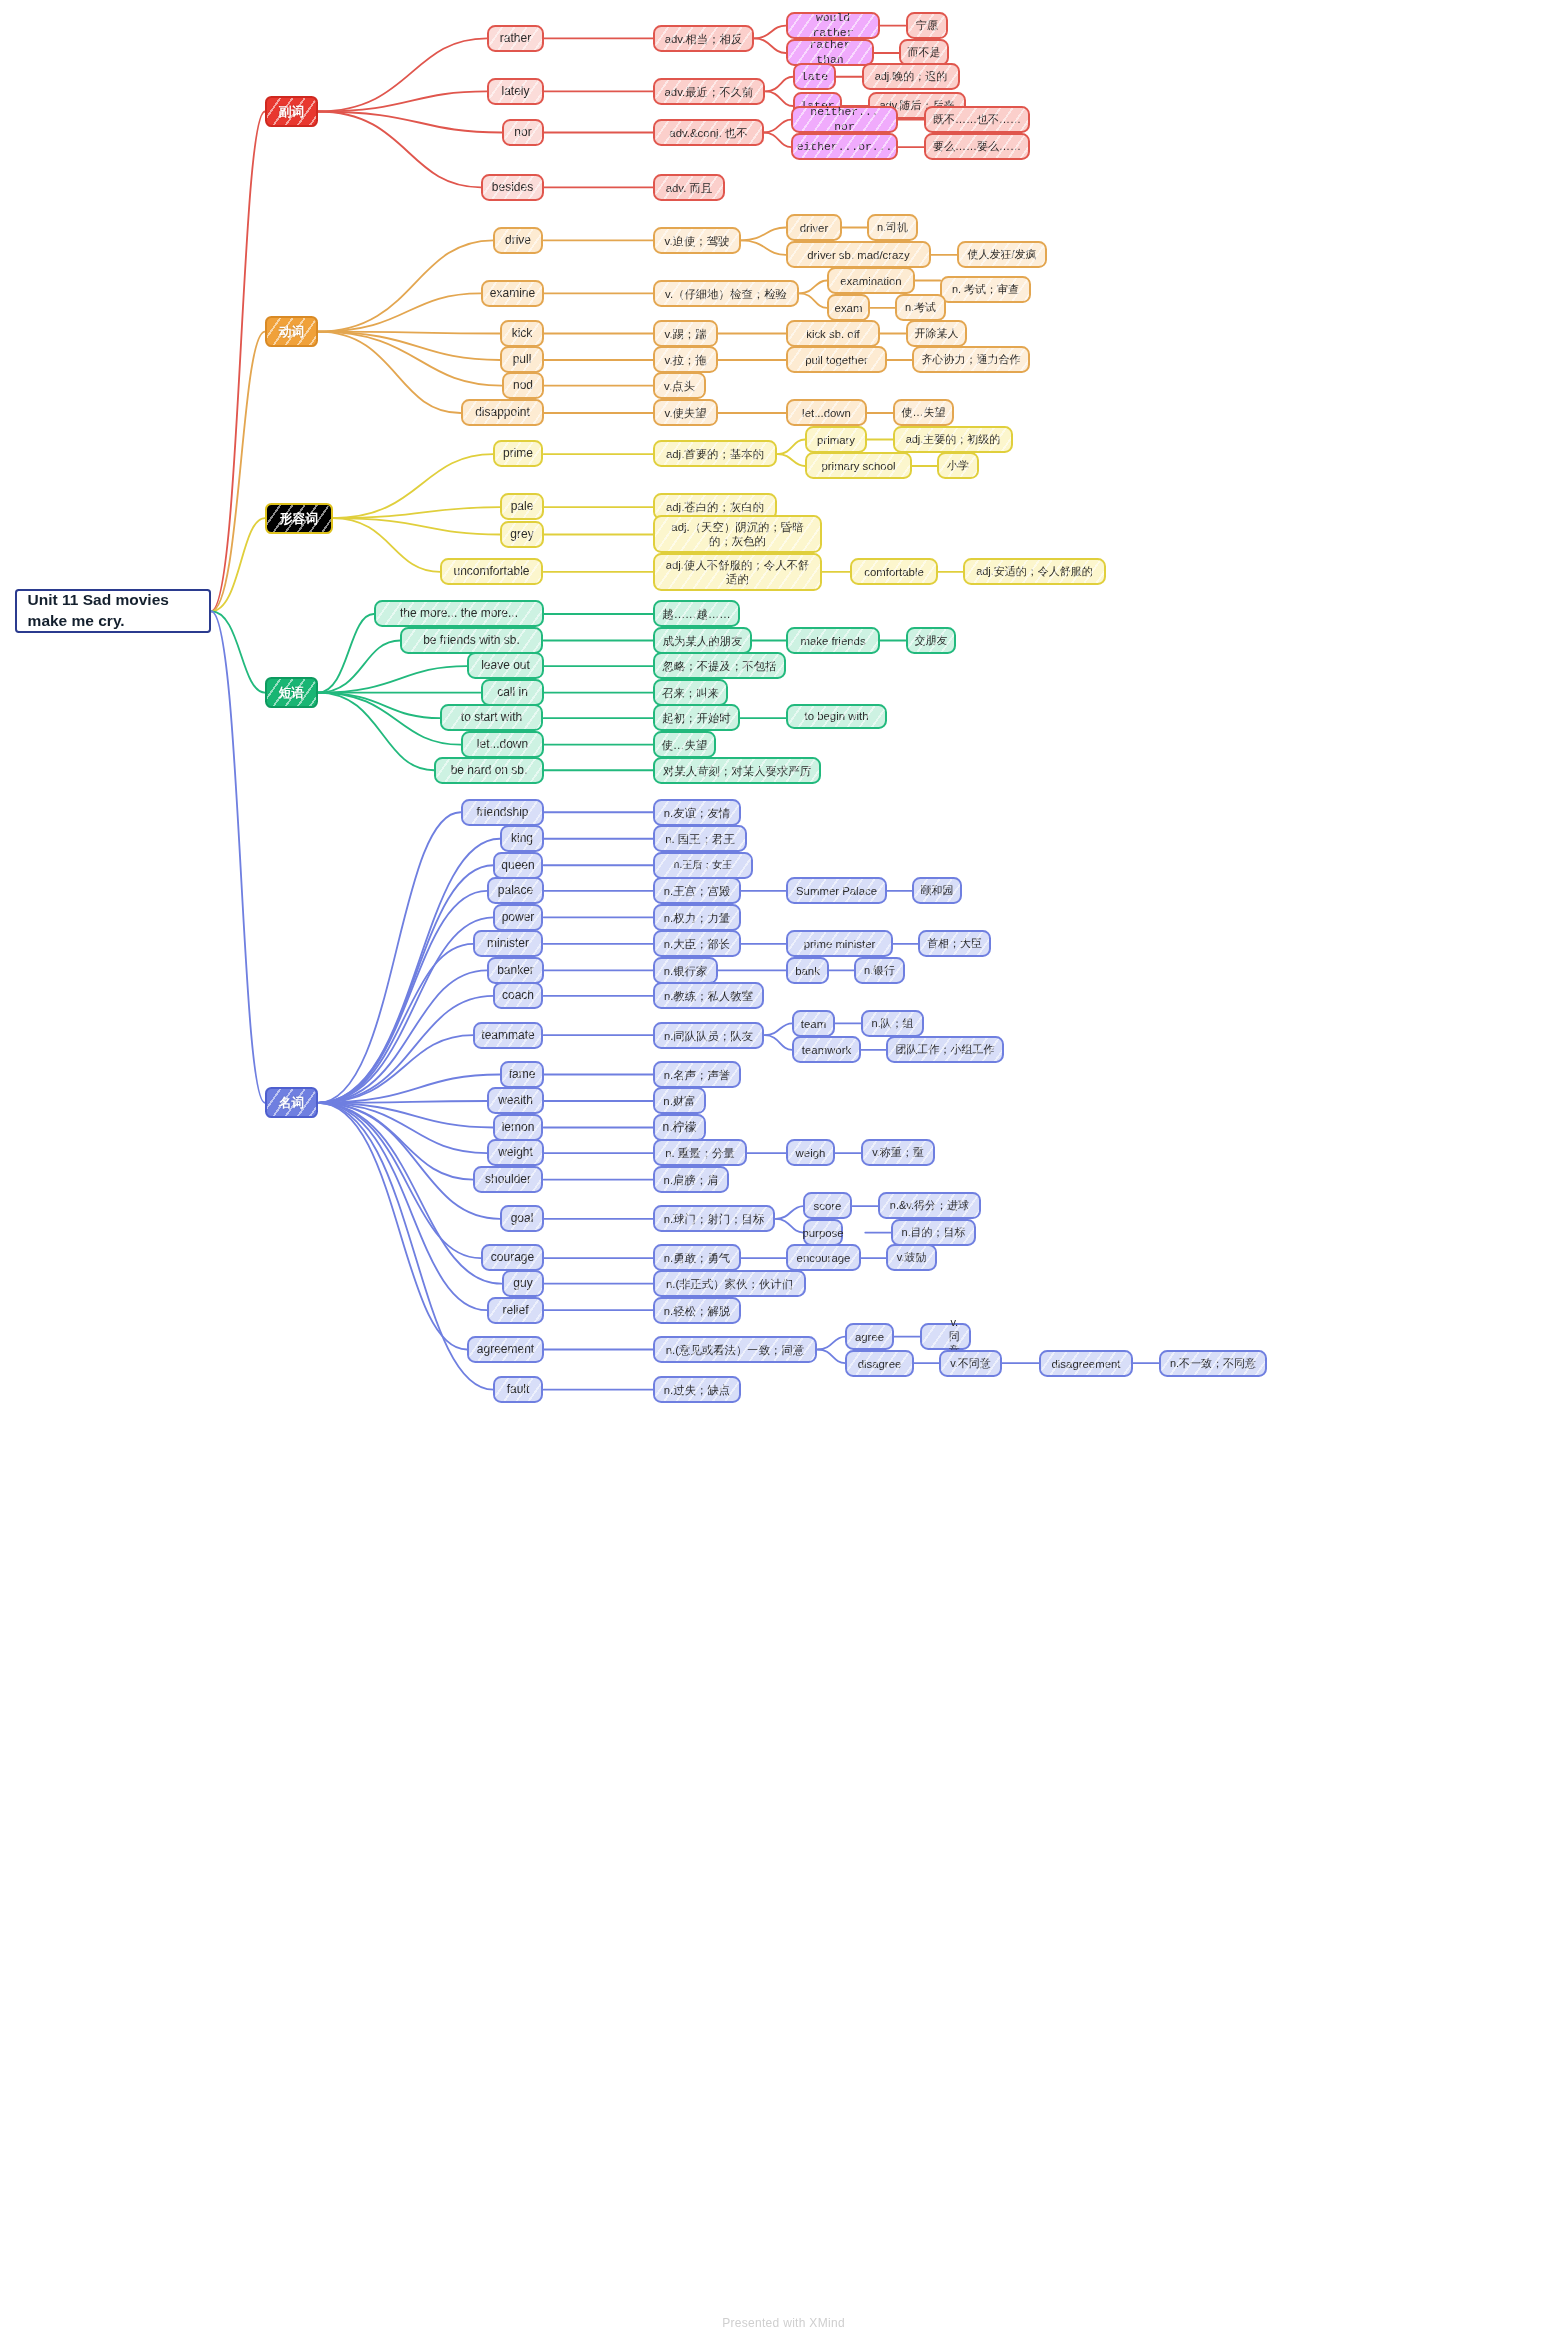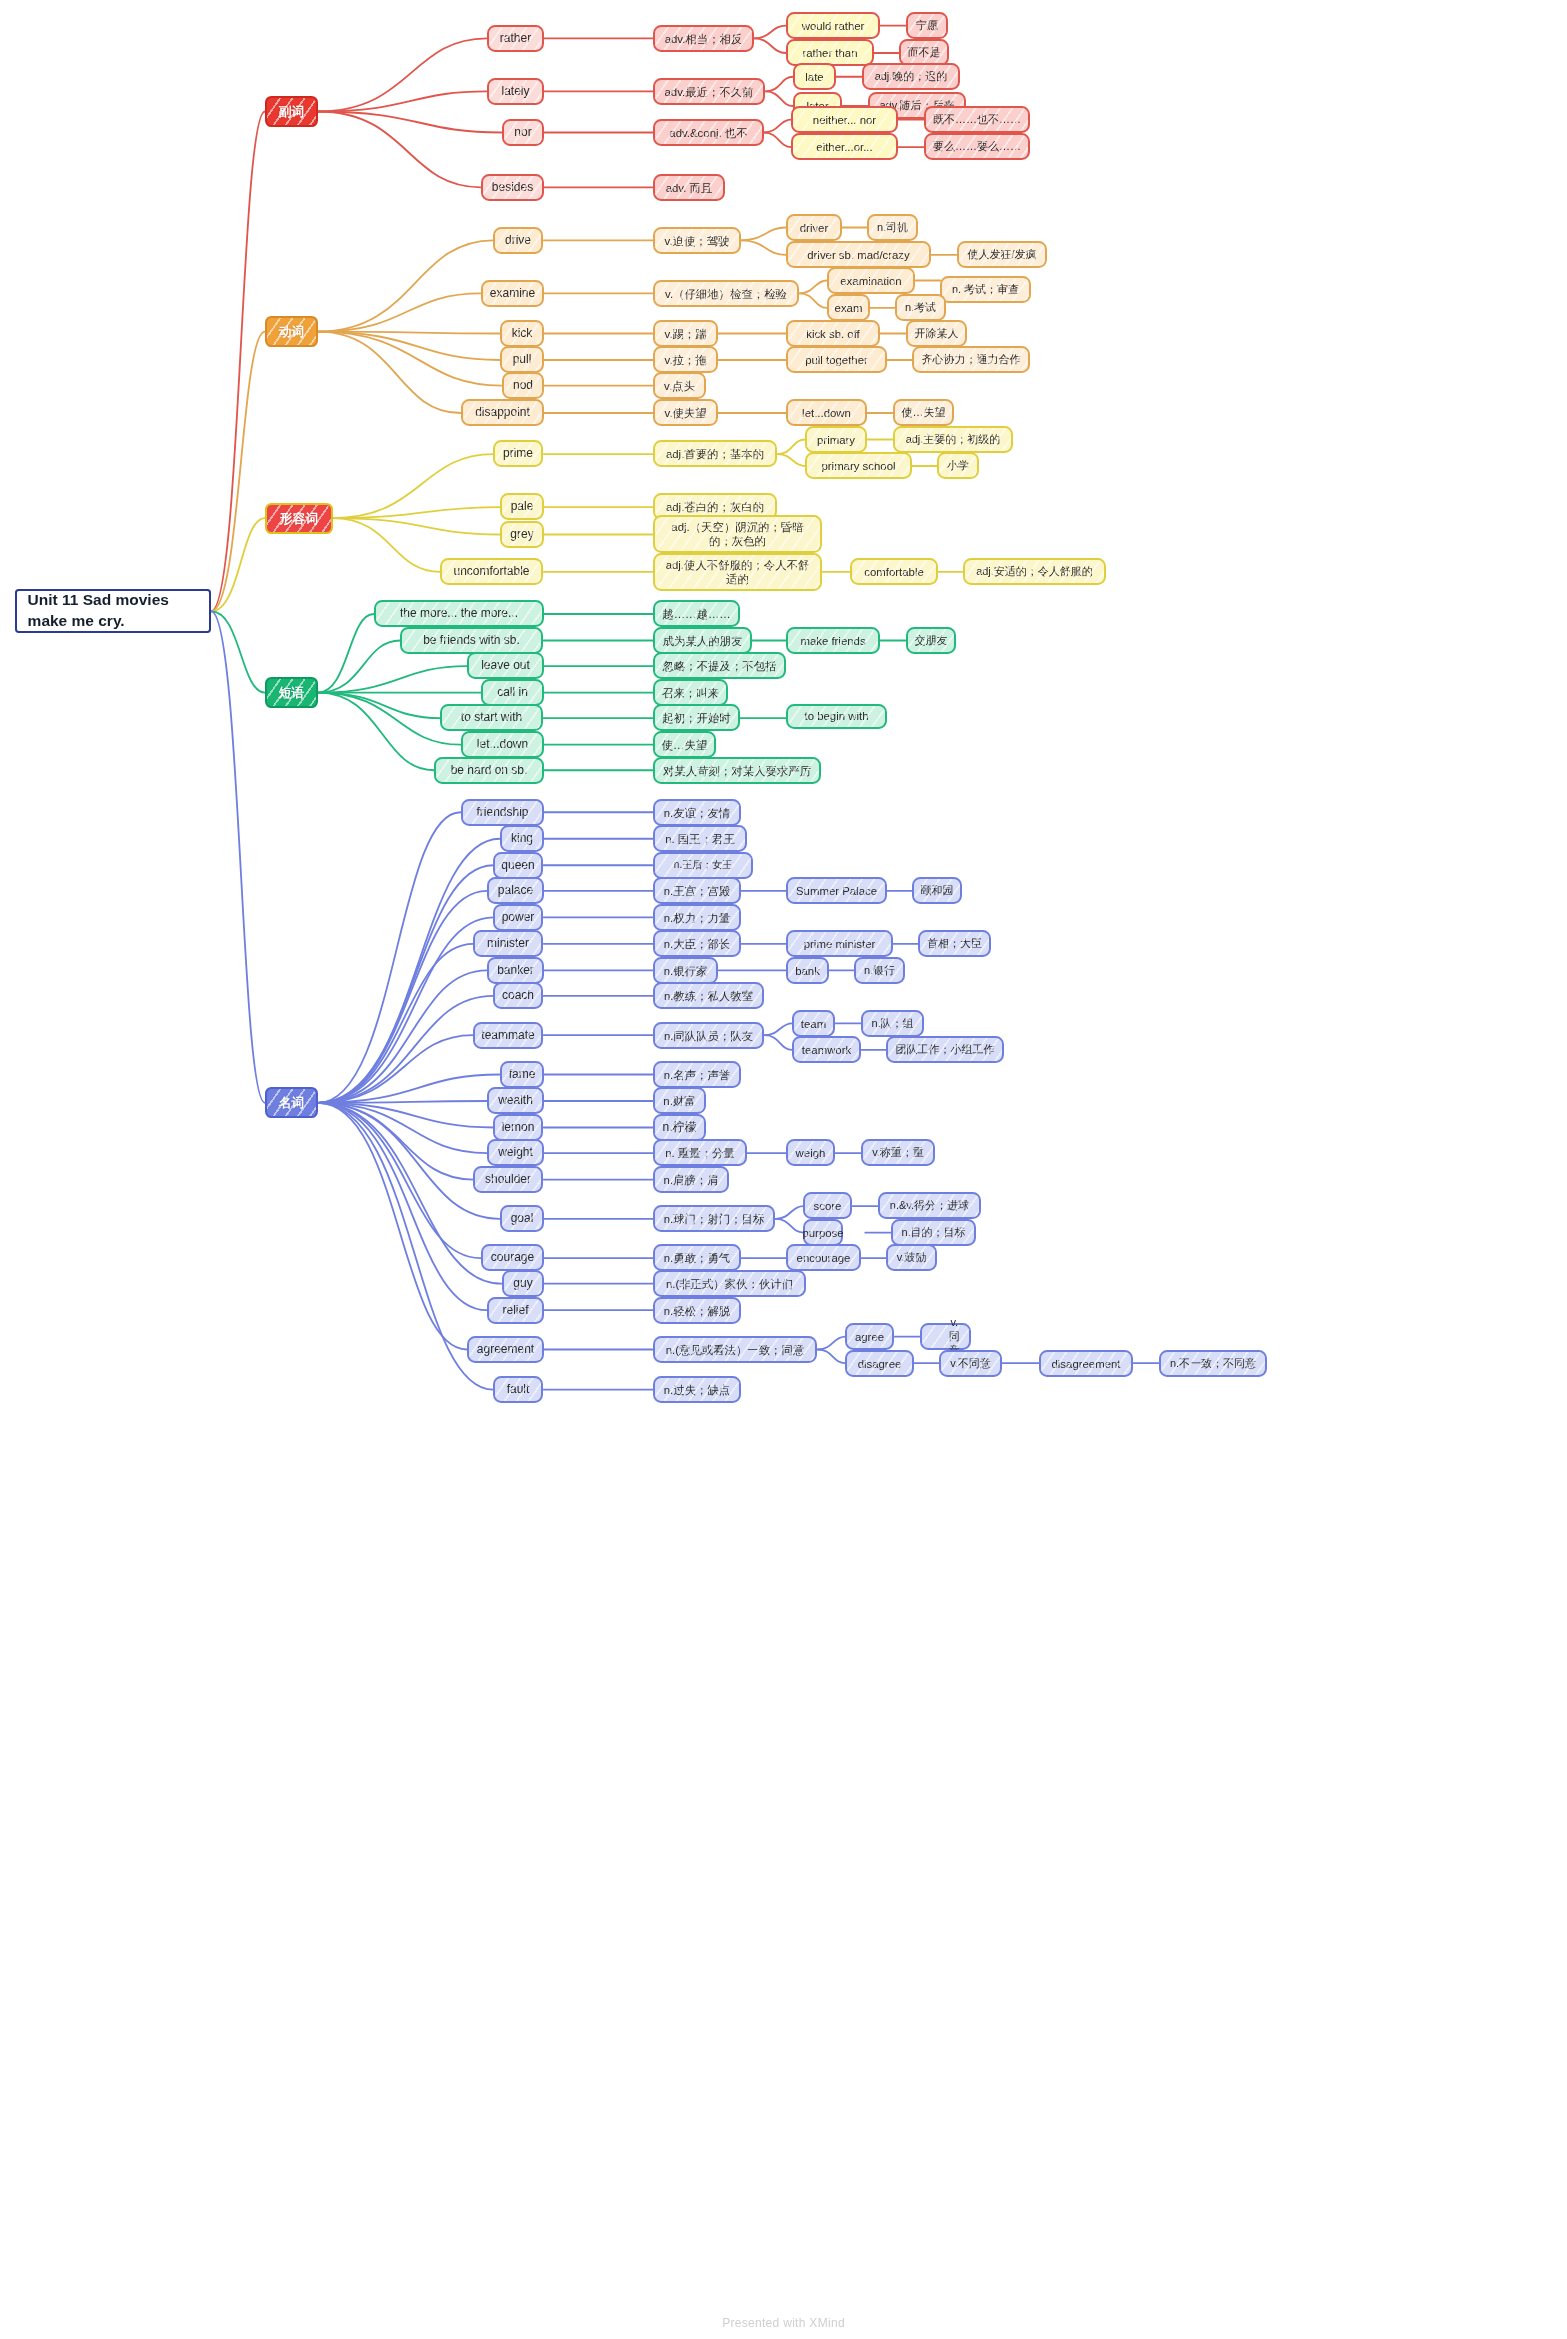--- a/index.html
+++ b/index.html
@@ -34,27 +34,27 @@
     border-radius:3.7px;font-size:15.5px;font-weight:600;text-align:left;
     justify-content:flex-start;padding:7.3px 11px;line-height:1.35;
   }
   .root::after{background:none;}
   .cat{
     font-weight:700;color:#ffffff;font-size:13.7px;border-radius:6.4px;
     text-shadow:0 0 1.8px rgba(0,0,0,.25);
   }
   .red-1{background:#fbdcd9;border-color:#e0564d;}
   .red-2{background:#fbcfcb;border-color:#e0564d;}
-  .red-3{background:#fef9c3;border-color:#e0564d;}
+  .red-3{background:#f0abfc;border-color:#e0564d;font-family:Liberation Mono, monospace;}
   
   .org-cat{background:#f0a13a;border-color:#d98a25;}
   .org-1{background:#fdebd2;border-color:#e3a650;}
   .org-2{background:#fdeeda;border-color:#e3a650;}
   
-  .yel-cat{background:#ef4444;border-color:#ddc11c;}
+  .yel-cat{background:#000000;border-color:#ddc11c;}
   .yel-1{background:#fcf6cd;border-color:#e0cf3c;}
   
   .grn-cat{background:#19b573;border-color:#0d9a5f;}
   .grn-1{background:#cdf2e2;border-color:#22b97d;}
   
   .blu-cat{background:#6f7fe0;border-color:#4e5fce;}
   .blu-1{background:#d8def8;border-color:#6f7fe0;}
   .watermark{
     position:absolute;left:0;right:0;bottom:9.1px;text-align:center;
     color:#cfcfcf;font-size:12px;letter-spacing:0.3px;

